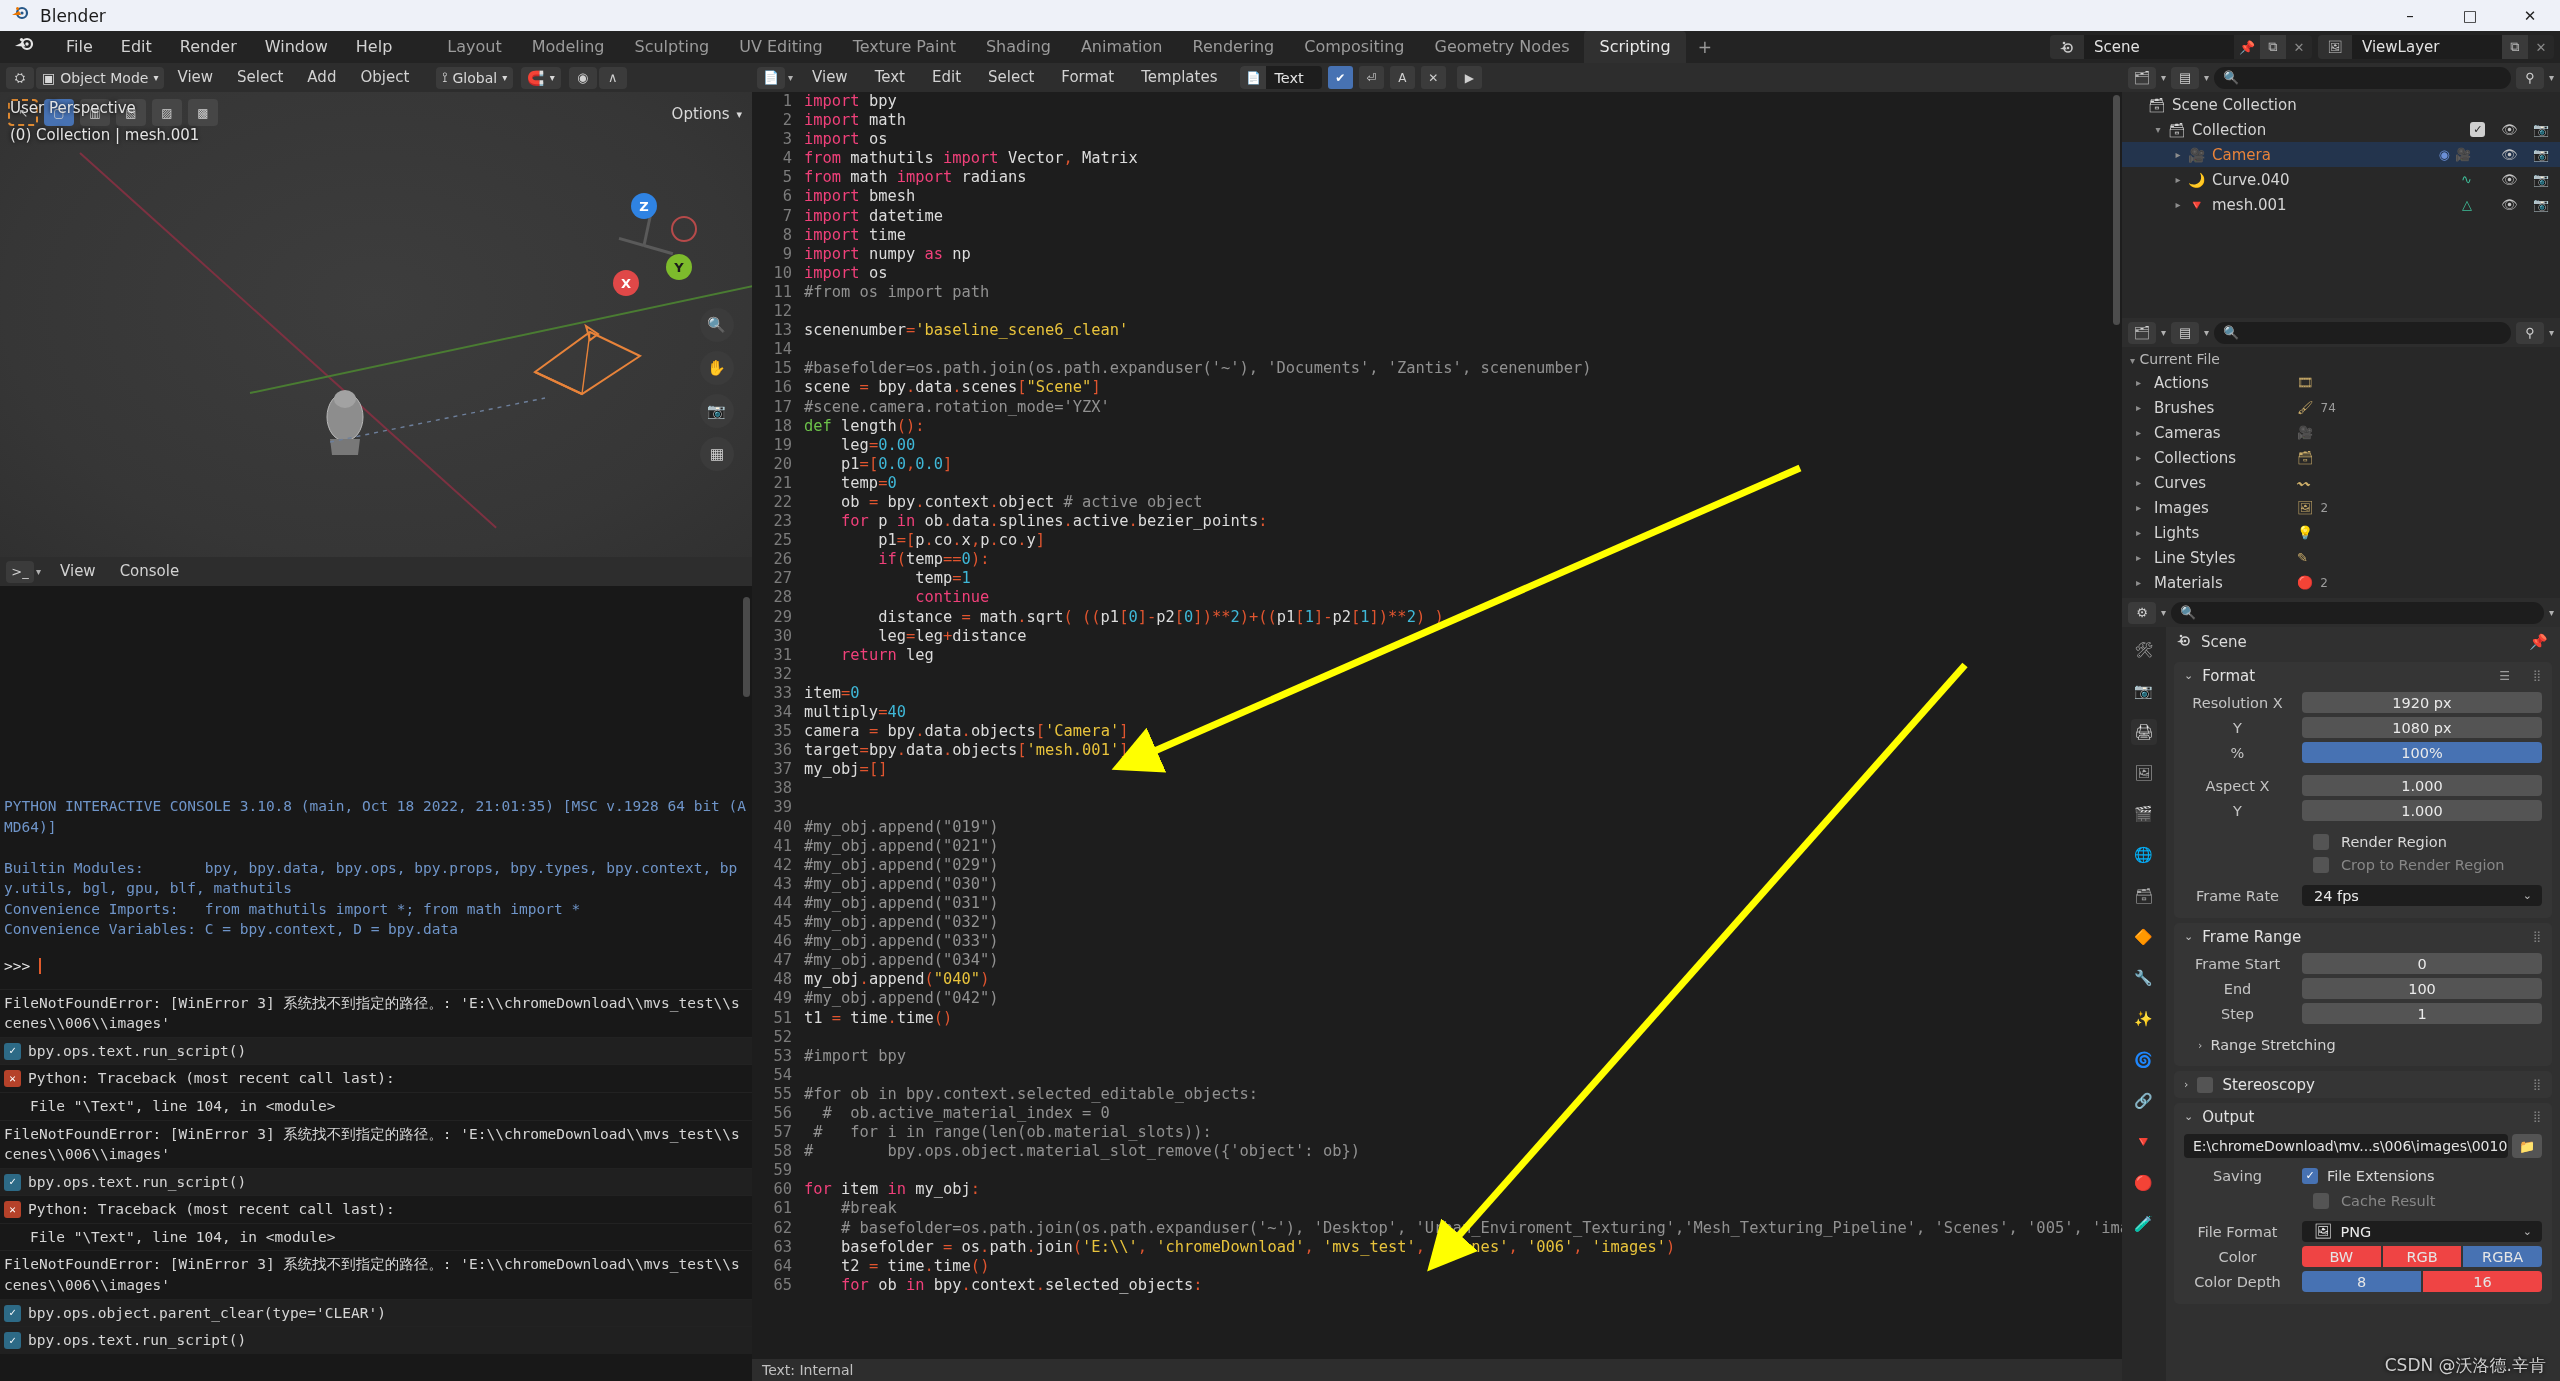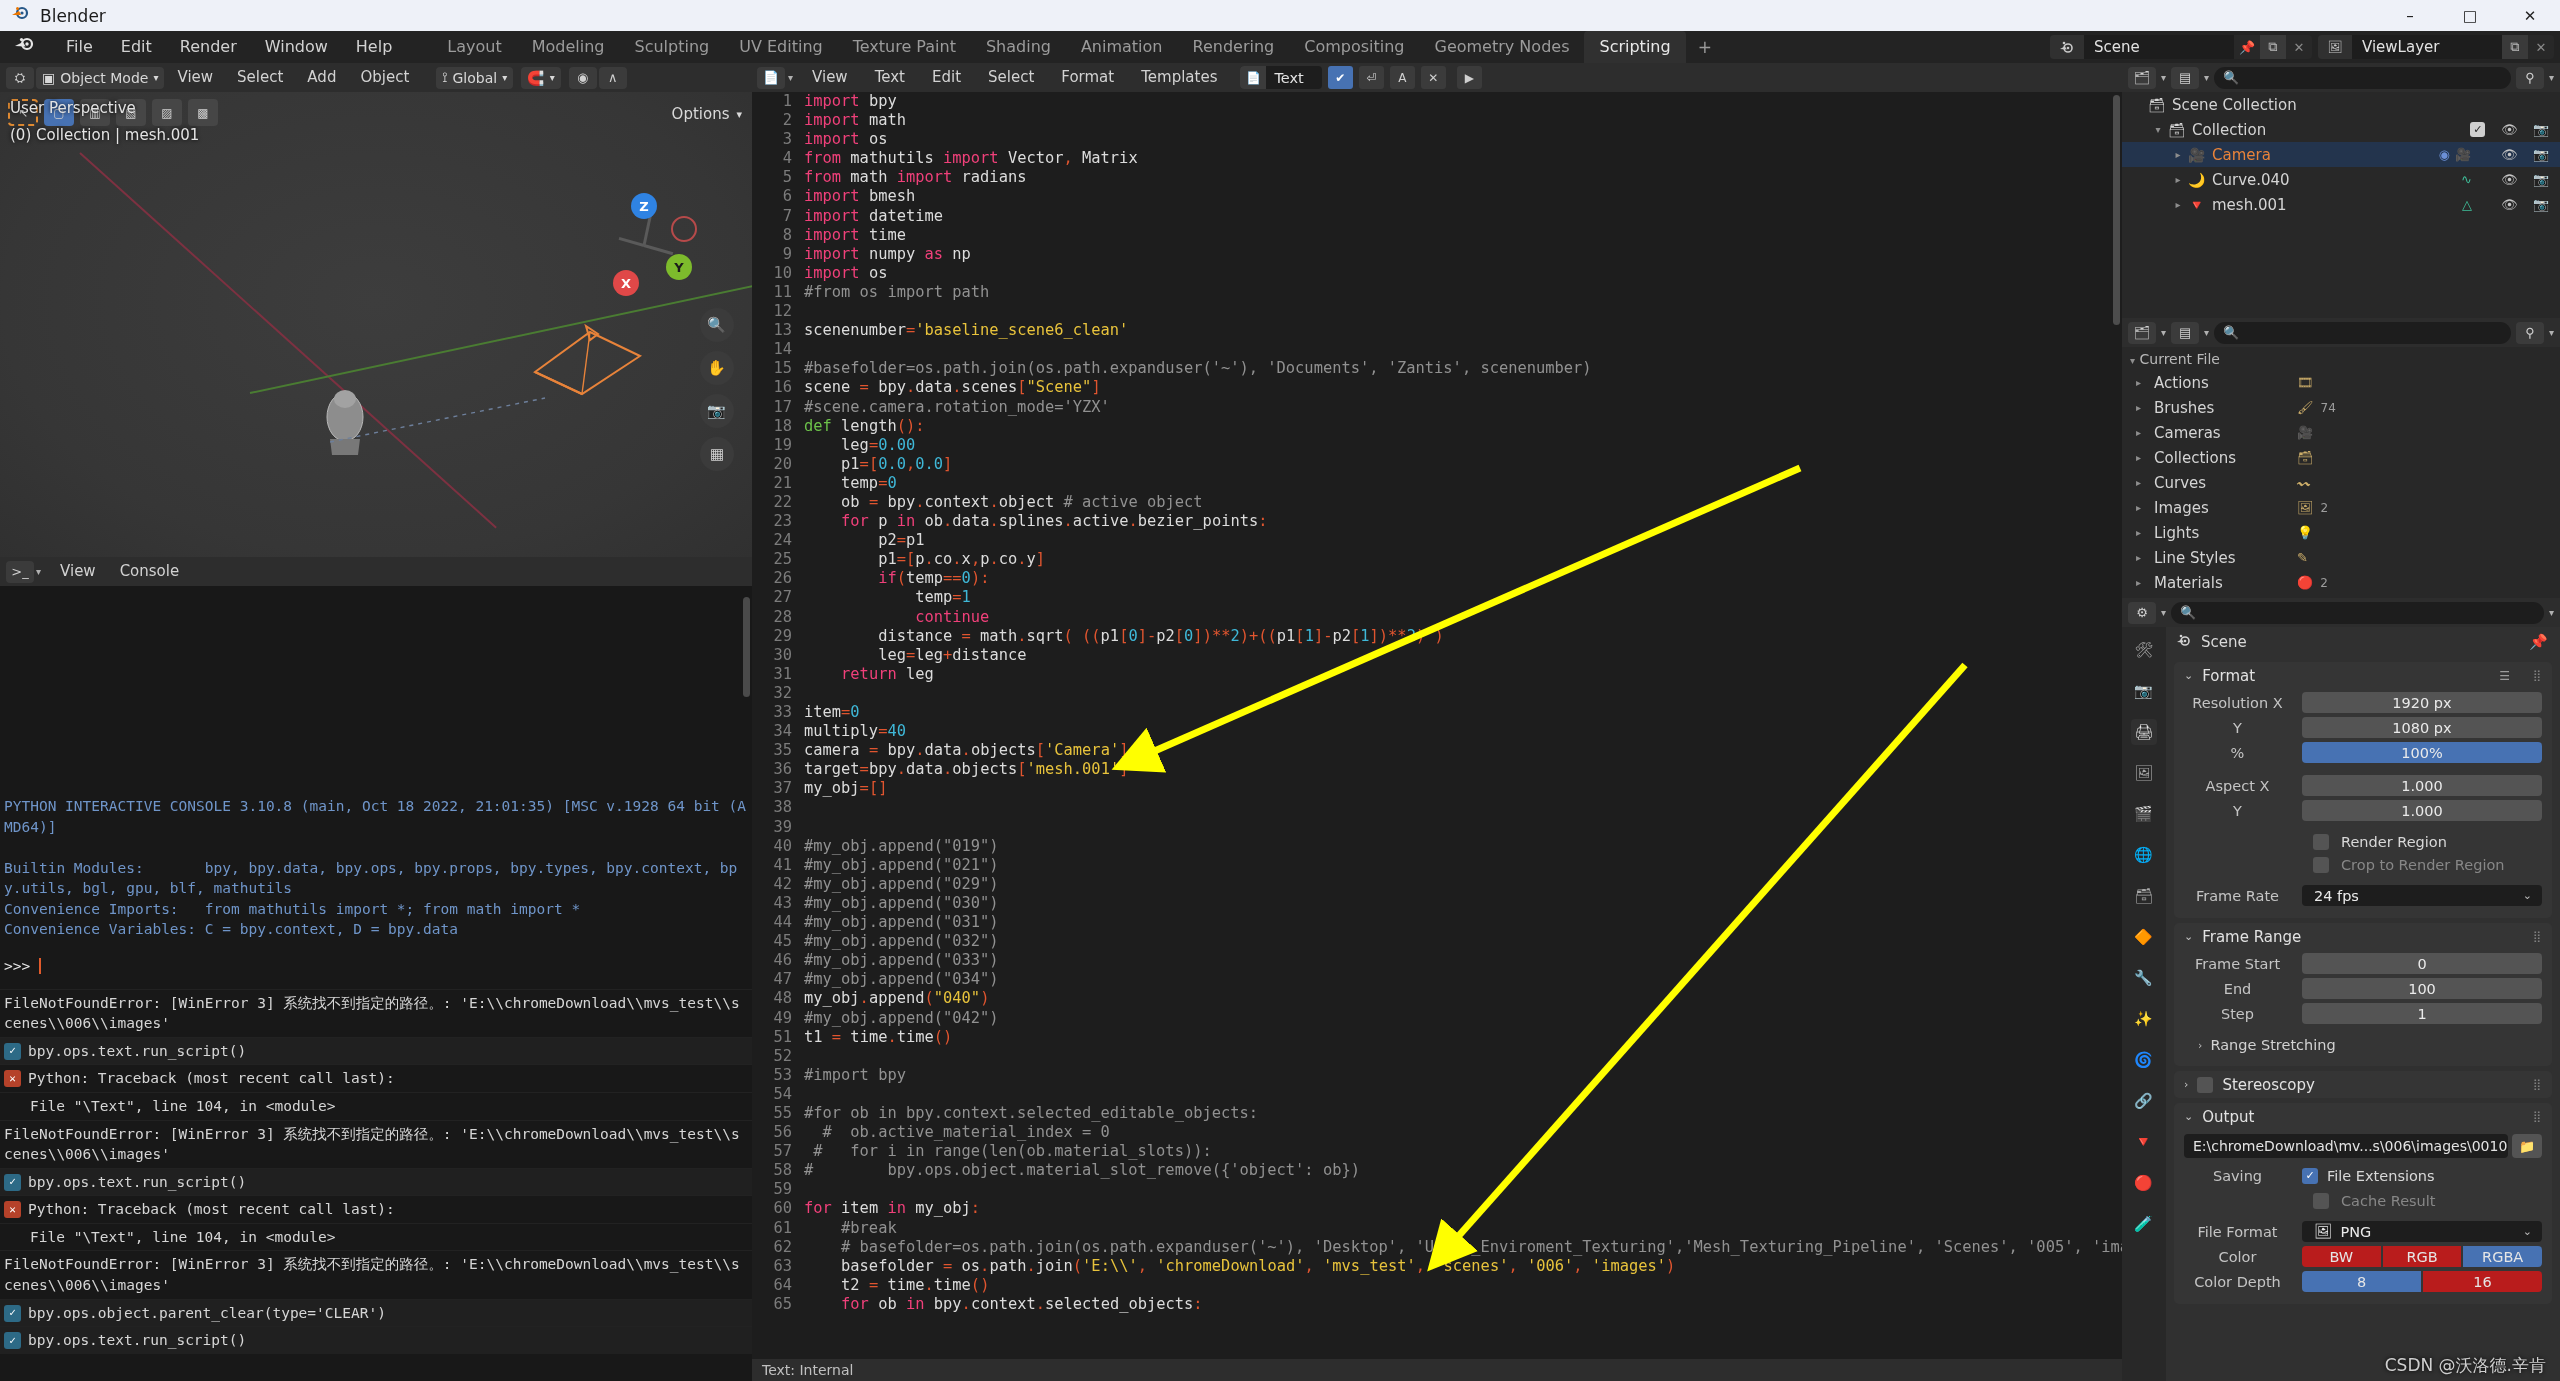--- a/index.html
+++ b/index.html
@@ -194,21 +194,21 @@
   .pbody { padding:2px 10px 9px 10px; }
   .prow { display:flex; align-items:center; height:23px; margin-bottom:2px; }
   .plab { width:118px; text-align:center; padding-right:11px; color:#c4c4c4;
     font-size:14.5px; }
   .pval { flex:1; height:21px; background:#545454; border-radius:4px;
     color:#eaeaea; font-size:14.5px; display:flex; align-items:center;
     justify-content:center; position:relative; }
   .pval.blue { background:#4772b3; }
   .pval.dark { background:#1d1d1d; justify-content:flex-start; padding-left:12px; }
   .pval.seg { background:transparent; gap:2px; }
-  .seg { flex:1; height:21px; background:#b91c1c; display:flex;
+  .seg { flex:1; height:21px; background:#ef4444; display:flex;
     align-items:center; justify-content:center; font-size:14.5px; color:#e6e6e6; }
   .seg:first-child { border-radius:4px 0 0 4px; }
   .seg:last-child { border-radius:0 4px 4px 0; }
   .seg.on { background:#4772b3; }
   .pval .chev { position:absolute; right:10px; color:#bdbdbd; font-size:11px; }
   .pcheck { display:flex; align-items:center; height:23px; gap:12px;
     padding-left:129px; color:#d8d8d8; font-size:14.5px; }
   .pcheck.dim { color:#878787; }
   .cbox { width:16px; height:16px; border-radius:3px; background:#545454; }
   .cbox.on { background:#4772b3; display:flex; align-items:center;
@@ -499,21 +499,20 @@
       <div class="cline"><span class="lnum">14</span><span class="ctxt">&nbsp;</span></div>
       <div class="cline"><span class="lnum">15</span><span class="ctxt"><span class="c">#basefolder=os.path.join(os.path.expanduser('~'), 'Documents', 'Zantis', scenenumber)</span></span></div>
       <div class="cline"><span class="lnum">16</span><span class="ctxt"><span class="w">scene </span><span class="b">= </span><span class="w">bpy</span><span class="b">.</span><span class="w">data</span><span class="b">.</span><span class="w">scenes</span><span class="b">[</span><span class="s">"Scene"</span><span class="b">]</span></span></div>
       <div class="cline"><span class="lnum">17</span><span class="ctxt"><span class="c">#scene.camera.rotation_mode='YZX'</span></span></div>
       <div class="cline"><span class="lnum">18</span><span class="ctxt"><span class="kd">def </span><span class="w">length</span><span class="b">():</span></span></div>
       <div class="cline"><span class="lnum">19</span><span class="ctxt"><span class="w">    leg</span><span class="b">=</span><span class="n">0.00</span></span></div>
       <div class="cline"><span class="lnum">20</span><span class="ctxt"><span class="w">    p1</span><span class="b">=[</span><span class="n">0.0</span><span class="b">,</span><span class="n">0.0</span><span class="b">]</span></span></div>
       <div class="cline"><span class="lnum">21</span><span class="ctxt"><span class="w">    temp</span><span class="b">=</span><span class="n">0</span></span></div>
       <div class="cline"><span class="lnum">22</span><span class="ctxt"><span class="w">    ob </span><span class="b">= </span><span class="w">bpy</span><span class="b">.</span><span class="w">context</span><span class="b">.</span><span class="w">object </span><span class="c"># active object</span></span></div>
       <div class="cline"><span class="lnum">23</span><span class="ctxt"><span class="w">    </span><span class="k">for </span><span class="w">p </span><span class="k">in </span><span class="w">ob</span><span class="b">.</span><span class="w">data</span><span class="b">.</span><span class="w">splines</span><span class="b">.</span><span class="w">active</span><span class="b">.</span><span class="w">bezier_points</span><span class="b">:</span></span></div>
-      <div class="cline"><span class="lnum">24</span><span class="ctxt"><span class="w">        p2</span><span class="b">=</span><span class="w">p1</span></span></div>
       <div class="cline"><span class="lnum">25</span><span class="ctxt"><span class="w">        p1</span><span class="b">=[</span><span class="w">p</span><span class="b">.</span><span class="w">co</span><span class="b">.</span><span class="w">x</span><span class="b">,</span><span class="w">p</span><span class="b">.</span><span class="w">co</span><span class="b">.</span><span class="w">y</span><span class="b">]</span></span></div>
       <div class="cline"><span class="lnum">26</span><span class="ctxt"><span class="w">        </span><span class="k">if</span><span class="b">(</span><span class="w">temp</span><span class="b">==</span><span class="n">0</span><span class="b">):</span></span></div>
       <div class="cline"><span class="lnum">27</span><span class="ctxt"><span class="w">            temp</span><span class="b">=</span><span class="n">1</span></span></div>
       <div class="cline"><span class="lnum">28</span><span class="ctxt"><span class="w">            </span><span class="k">continue</span></span></div>
       <div class="cline"><span class="lnum">29</span><span class="ctxt"><span class="w">        distance </span><span class="b">= </span><span class="w">math</span><span class="b">.</span><span class="w">sqrt</span><span class="b">( ((</span><span class="w">p1</span><span class="b">[</span><span class="n">0</span><span class="b">]-</span><span class="w">p2</span><span class="b">[</span><span class="n">0</span><span class="b">])**</span><span class="n">2</span><span class="b">)+((</span><span class="w">p1</span><span class="b">[</span><span class="n">1</span><span class="b">]-</span><span class="w">p2</span><span class="b">[</span><span class="n">1</span><span class="b">])**</span><span class="n">2</span><span class="b">) )</span></span></div>
       <div class="cline"><span class="lnum">30</span><span class="ctxt"><span class="w">        leg</span><span class="b">=</span><span class="w">leg</span><span class="b">+</span><span class="w">distance</span></span></div>
       <div class="cline"><span class="lnum">31</span><span class="ctxt"><span class="w">    </span><span class="k">return </span><span class="w">leg</span></span></div>
       <div class="cline"><span class="lnum">32</span><span class="ctxt">&nbsp;</span></div>
       <div class="cline"><span class="lnum">33</span><span class="ctxt"><span class="w">item</span><span class="b">=</span><span class="n">0</span></span></div>
       <div class="cline"><span class="lnum">34</span><span class="ctxt"><span class="w">multiply</span><span class="b">=</span><span class="n">40</span></span></div>

